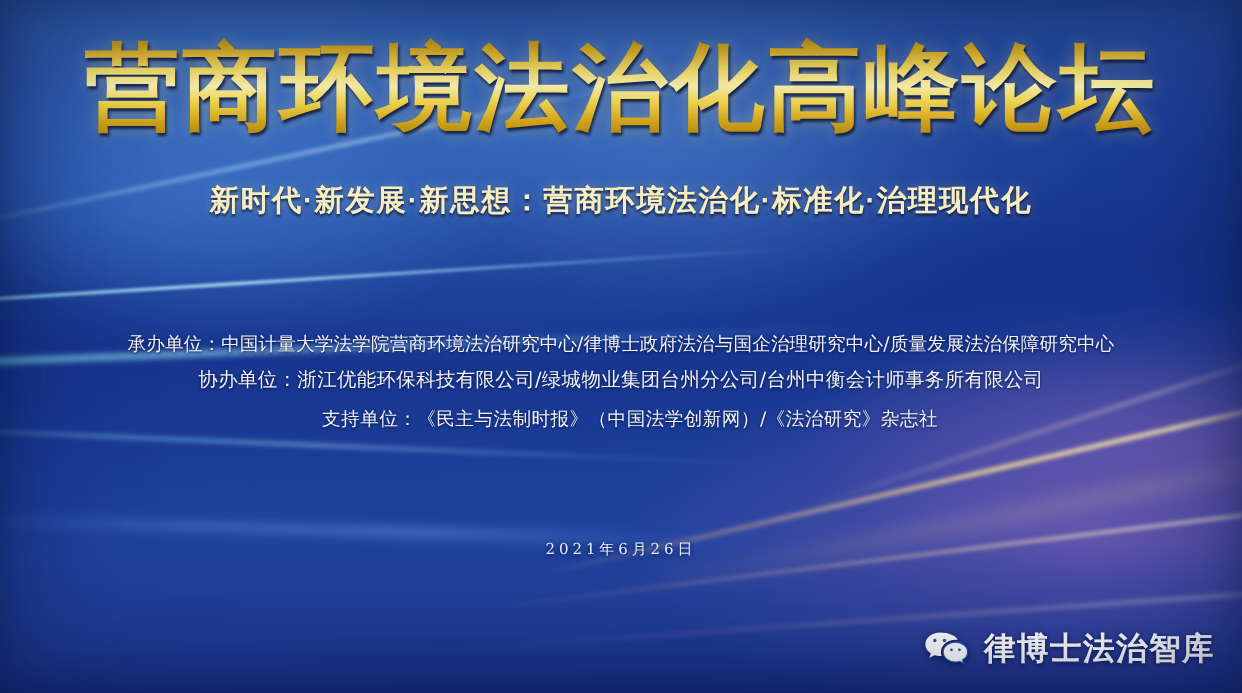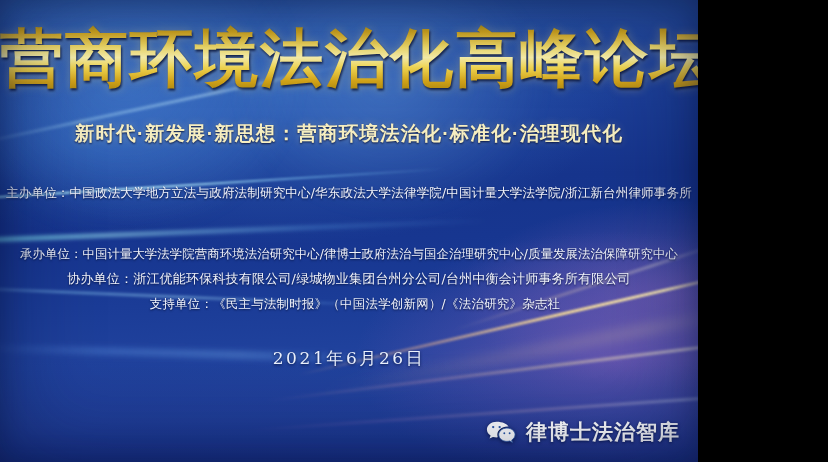--- a/index.html
+++ b/index.html
@@ -1,20 +1,20 @@
 <!DOCTYPE html>
 <html><head>
 <meta charset="utf-8">
 <style>
   * { margin:0; padding:0; box-sizing:border-box; }
   html,body { width:828px; height:462px; overflow:hidden; background:#000; }
   body { font-family:"Liberation Sans","DejaVu Sans",sans-serif; }
 
   #poster{
-    position:relative; width:698px; height:462px; overflow:hidden;
+    position:relative; width:828px; height:462px; overflow:hidden;
     background:
       radial-gradient(ellipse 60% 45% at 88% 78%, rgba(120,90,180,.70) 0%, rgba(70,60,150,0) 62%),
       radial-gradient(ellipse 45% 30% at 96% 64%, rgba(160,110,190,.45) 0%, rgba(90,70,160,0) 68%),
       radial-gradient(ellipse 70% 50% at 40% 18%, rgba(56,110,196,.75) 0%, rgba(30,66,155,0) 70%),
       radial-gradient(ellipse 40% 28% at 12% 30%, rgba(48,104,190,.55) 0%, rgba(25,60,150,0) 72%),
       linear-gradient(178deg,#2a57a6 0%,#23499f 12%,#1b3d96 26%,#16348c 40%,#173690 52%,#1b3c97 64%,#20429d 76%,#25459f 88%,#1f3c95 100%);
   }
 
   
   .streak{ position:absolute; pointer-events:none; transform-origin:center; }
@@ -100,23 +100,23 @@
 
   #venue-block{
     position:absolute; left:0; right:0; top:338px; text-align:center;
   }
   #venue-city{
     font-family:"DejaVu Sans","Liberation Sans",sans-serif;
     font-size:24px; letter-spacing:3px; color:#f4f7ff;
     text-shadow:0 1px 3px rgba(5,15,55,.85);
   }
   #venue-date{
-    margin-top:9px;
+    margin-top:21px;
     font-family:"DejaVu Serif","Liberation Serif",serif;
-    font-size:17px; letter-spacing:2.6px; color:#eaf0fc;
+    font-size:10px; letter-spacing:2.6px; color:#eaf0fc;
     text-shadow:0 1px 3px rgba(5,15,55,.85);
   }
 
   #watermark{
     position:absolute; right:18px; bottom:16px;
     display:flex; align-items:center; gap:10px;
   }
   #wechat-icon{ width:30px; height:24px; display:block; flex:0 0 auto;
     filter:drop-shadow(0 1px 2px rgba(5,15,55,.8)); }
   #watermark-label{
@@ -151,21 +151,20 @@
 
   <div class="bottom-haze"></div>
 
   <div class="content">
 
     <div id="main-title">营商环境法治化高峰论坛</div>
 
     <div id="subtitle">新时代·新发展·新思想：营商环境法治化·标准化·治理现代化</div>
 
     <div id="organizers">
-      <div class="org-line l1">主办单位：中国政法大学地方立法与政府法制研究中心/华东政法大学法律学院/中国计量大学法学院/浙江新台州律师事务所</div>
       <div class="org-line l2">承办单位：中国计量大学法学院营商环境法治研究中心/律博士政府法治与国企治理研究中心/质量发展法治保障研究中心</div>
       <div class="org-line l3">协办单位：浙江优能环保科技有限公司/绿城物业集团台州分公司/台州中衡会计师事务所有限公司</div>
       <div class="org-line l4">支持单位：《民主与法制时报》（中国法学创新网）/《法治研究》杂志社</div>
     </div>
 
     <div id="venue-block">
       <div id="venue-date">2021年6月26日</div>
     </div>
 
     <div id="watermark">

